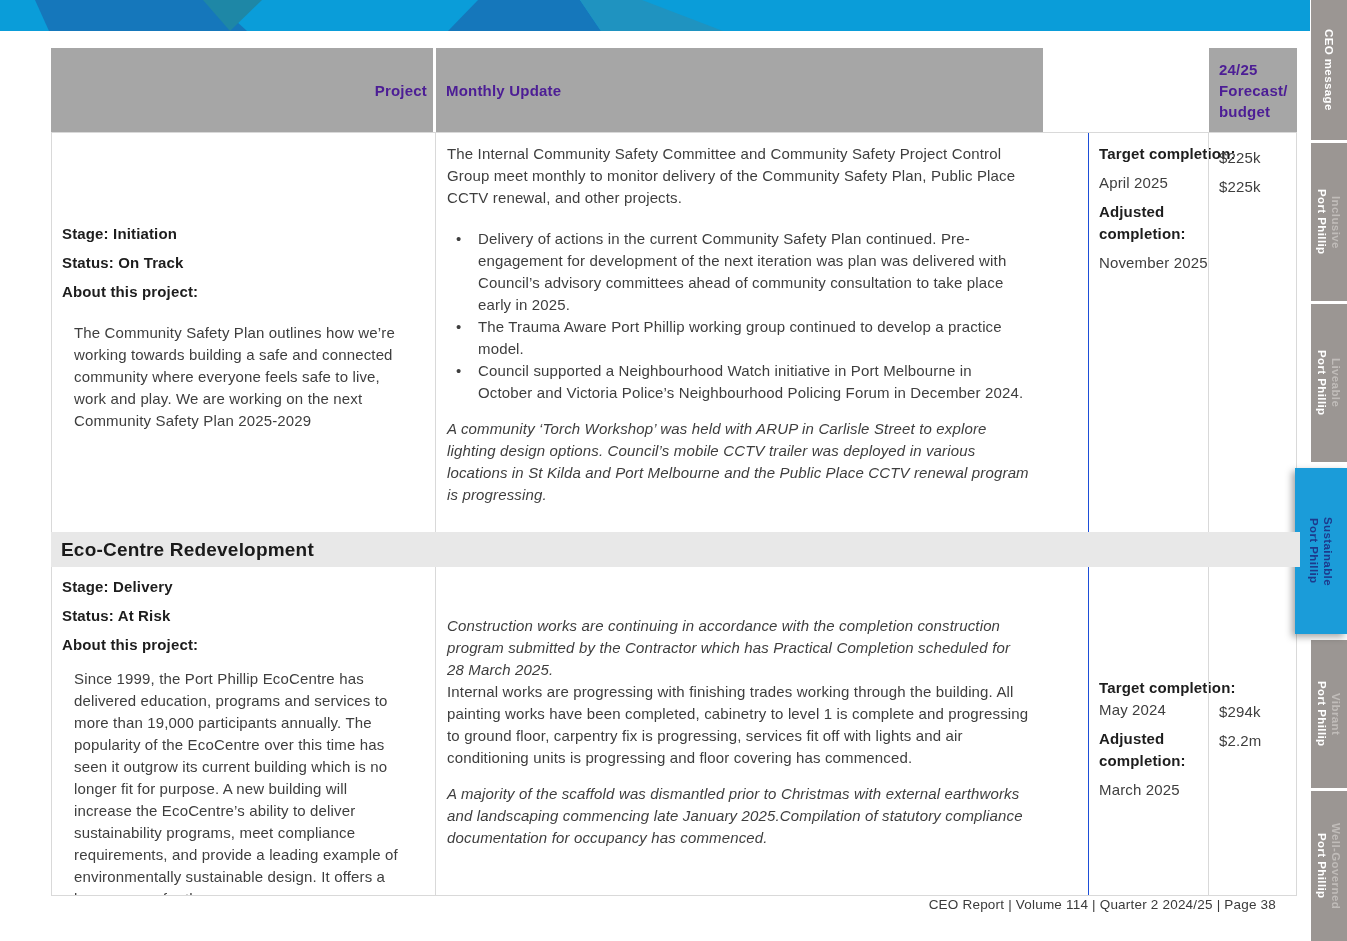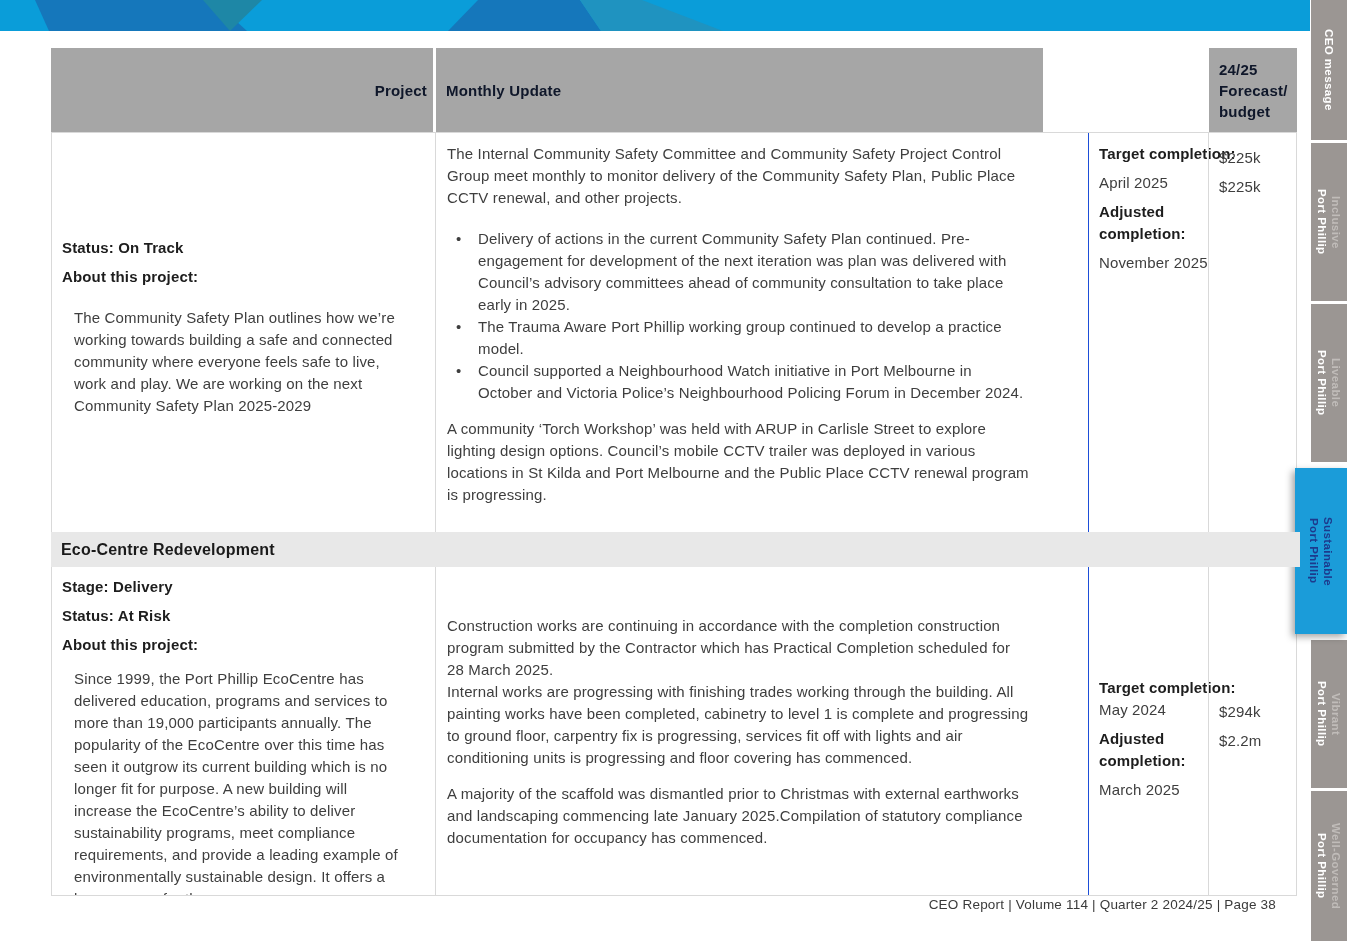--- a/index.html
+++ b/index.html
@@ -3,21 +3,21 @@
 <meta charset="utf-8">
 <style>
   html,body{margin:0;padding:0;background:#fff;}
   #screen{position:relative;width:1347px;height:941px;background:#ffffff;overflow:hidden;
           font-family:"Liberation Sans",sans-serif;color:#3e3e3e;}
 
   
   .banner{position:absolute;left:0;top:0;width:1310px;height:31px;}
 
   
-  .hcell{position:absolute;top:48px;height:84px;background:#a6a6a6;color:#0f172a;
+  .hcell{position:absolute;top:48px;height:84px;background:#a6a6a6;color:#4c1d95;
          font-weight:bold;font-size:15px;line-height:21px;display:flex;align-items:center;
          box-sizing:border-box;padding:0 6px 0 10px;letter-spacing:.2px;}
   .hc1{left:51px;width:382px;justify-content:flex-end;}
   .hc2{left:436px;width:607px;}
   .hc3{left:1045px;width:161px;}
   .hc4{left:1209px;width:88px;}
 
   
   .trow{position:absolute;left:51px;width:1246px;box-sizing:border-box;
         border-left:1px solid #d9d9d9;border-right:1px solid #d9d9d9;background:#fff;}
@@ -30,31 +30,31 @@
   .c-date{left:1036px;width:164px;border-left:1px solid #1d4ed8;padding:10px 12px 8px 10px;}
   .c-fc  {left:1156px;width:90px;border-left:1px solid #d9d9d9;padding:10px 4px 20px 10px;
           line-height:29px;}
   .vcenter{display:flex;flex-direction:column;justify-content:center;}
   .b{font-weight:bold;color:#1d1d1d;}
   .lbl{margin:0 0 7px 0;}
   .lbl-tight{margin:0;}
   .val{margin:0 0 7px 0;color:#3e3e3e;font-weight:normal;}
   .about p{margin:12px;}
   .c-upd p{margin:0 0 19px 0;}
-  .c-upd p.pj{margin:0;}
+  .c-upd p.pj{margin:0;font-style:italic;}
   .c-upd p.pl{margin:0 0 14px 0;}
   ul.blist{margin:0 0 14px 0;padding:0;list-style:none;}
   ul.blist li{position:relative;padding-left:31px;margin:0;}
   ul.blist li::before{content:"\2022";position:absolute;left:9px;top:0;}
   .date-off{margin-top:20px;}
 
   
   .band{position:absolute;left:51px;top:532px;width:1249px;height:35px;background:#e8e8e8;
         display:flex;align-items:center;box-sizing:border-box;padding-left:10px;
-        font-weight:bold;font-size:16px;color:#1a1a1a;z-index:7;letter-spacing:.2px;}
+        font-weight:bold;font-size:19px;color:#1a1a1a;z-index:7;letter-spacing:.2px;}
 
   
   .side-tab{position:absolute;left:1311px;width:36px;background:#9b9693;
             display:flex;align-items:center;justify-content:center;z-index:3;}
   .side-tab .vtext{writing-mode:vertical-rl;text-orientation:mixed;text-align:center;
                    font-weight:bold;font-size:11.5px;line-height:14px;letter-spacing:.4px;}
   .tab-cat{color:#c0bcb9;}
   .tab-main{color:#ffffff;}
   .side-tab.active{left:1295px;width:52px;background:#1b9cd9;
                    box-shadow:-3px 3px 7px rgba(0,0,0,.35);z-index:4;}
@@ -84,20 +84,21 @@
   </div>
   <div class="hcell hc2">
     <span>Monthly Update</span>
   </div>
   <div class="hcell hc4">
     <span>24/25 Forecast/ budget</span>
   </div>
 
   <div class="trow row1">
     <div class="cell c-proj vcenter">
+      <div class="b lbl">Stage: Initiation</div>
       <div class="b lbl">Status: On Track</div>
       <div class="b lbl">About this project:</div>
       <div class="about">
         <p>The Community Safety Plan outlines how we’re working towards building a safe and connected community where everyone feels safe to live, work and play. We are working on the next Community Safety Plan 2025-2029</p>
       </div>
     </div>
     <div class="cell c-upd">
       <p>The Internal Community Safety Committee and Community Safety Project Control Group meet monthly to monitor delivery of the Community Safety Plan, Public Place CCTV renewal, and other projects.</p>
       <ul class="blist">
         <li>Delivery of actions in the current Community Safety Plan continued. Pre-engagement for development of the next iteration was plan was delivered with Council’s advisory committees ahead of community consultation to take place early in 2025.</li>

